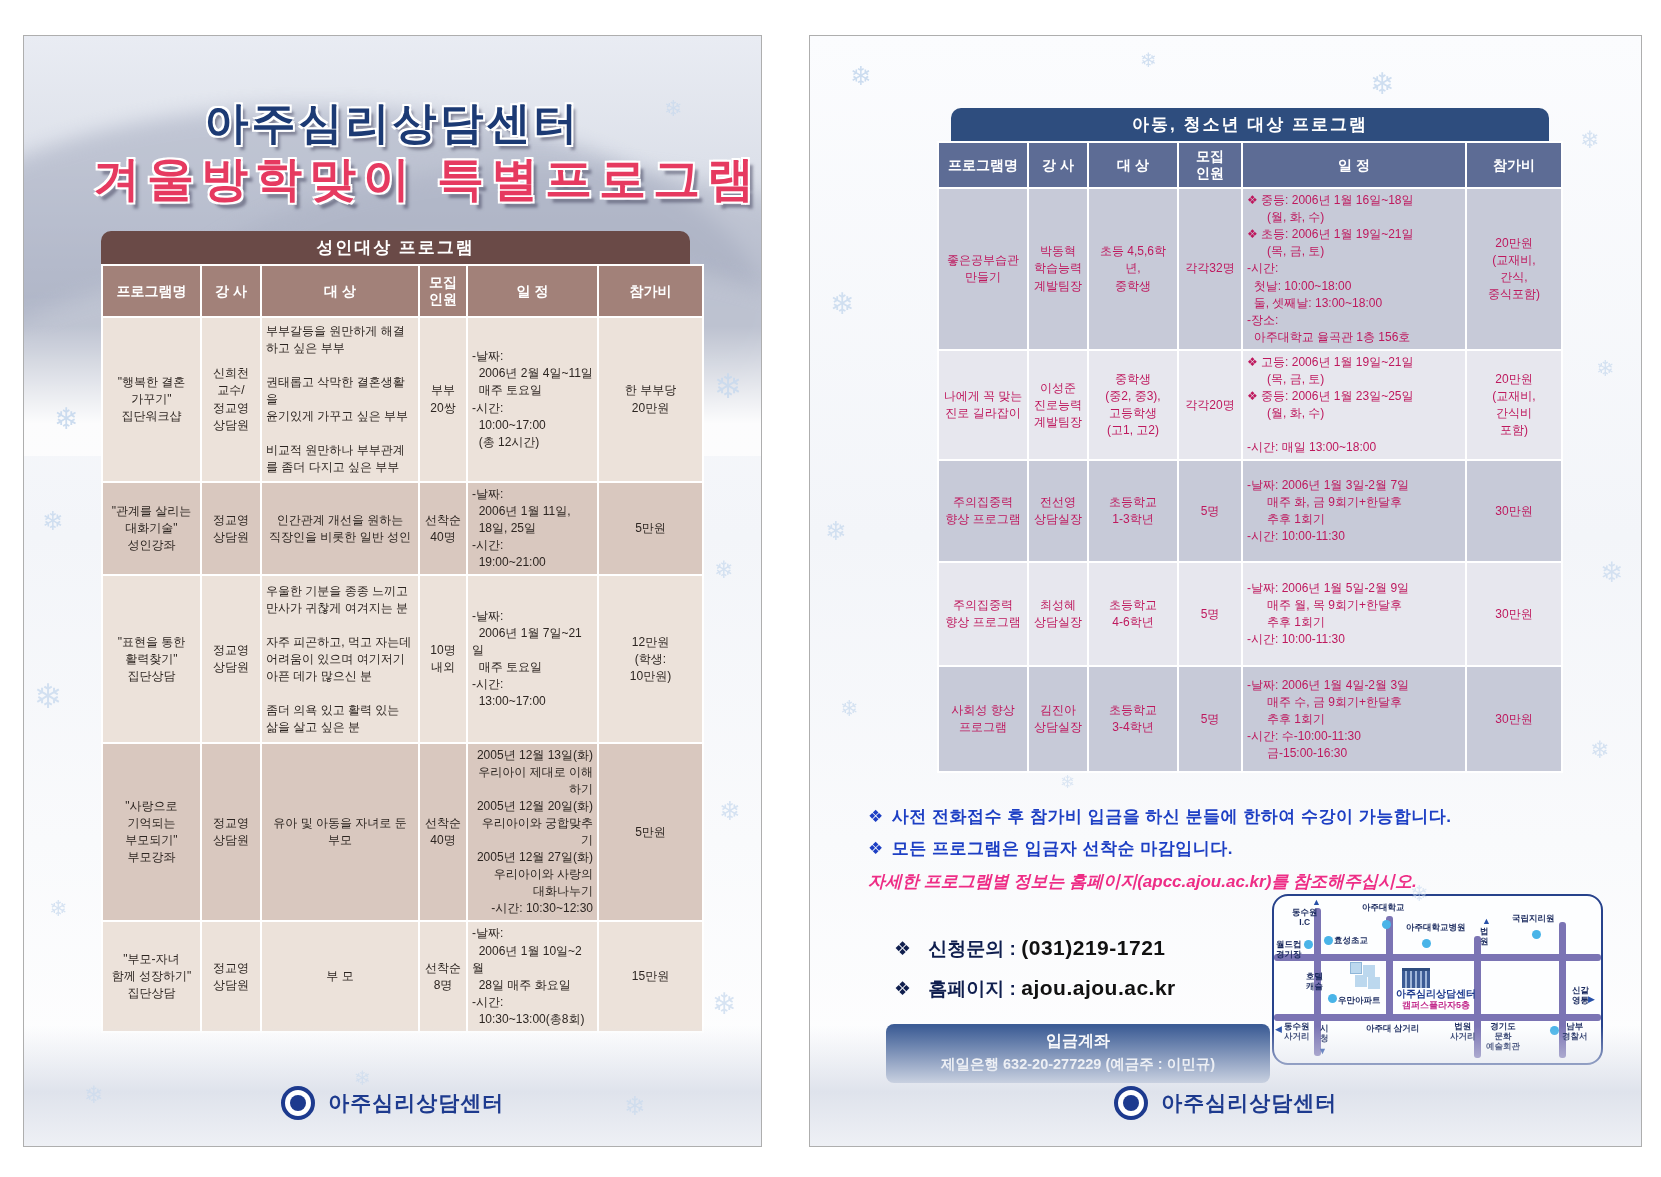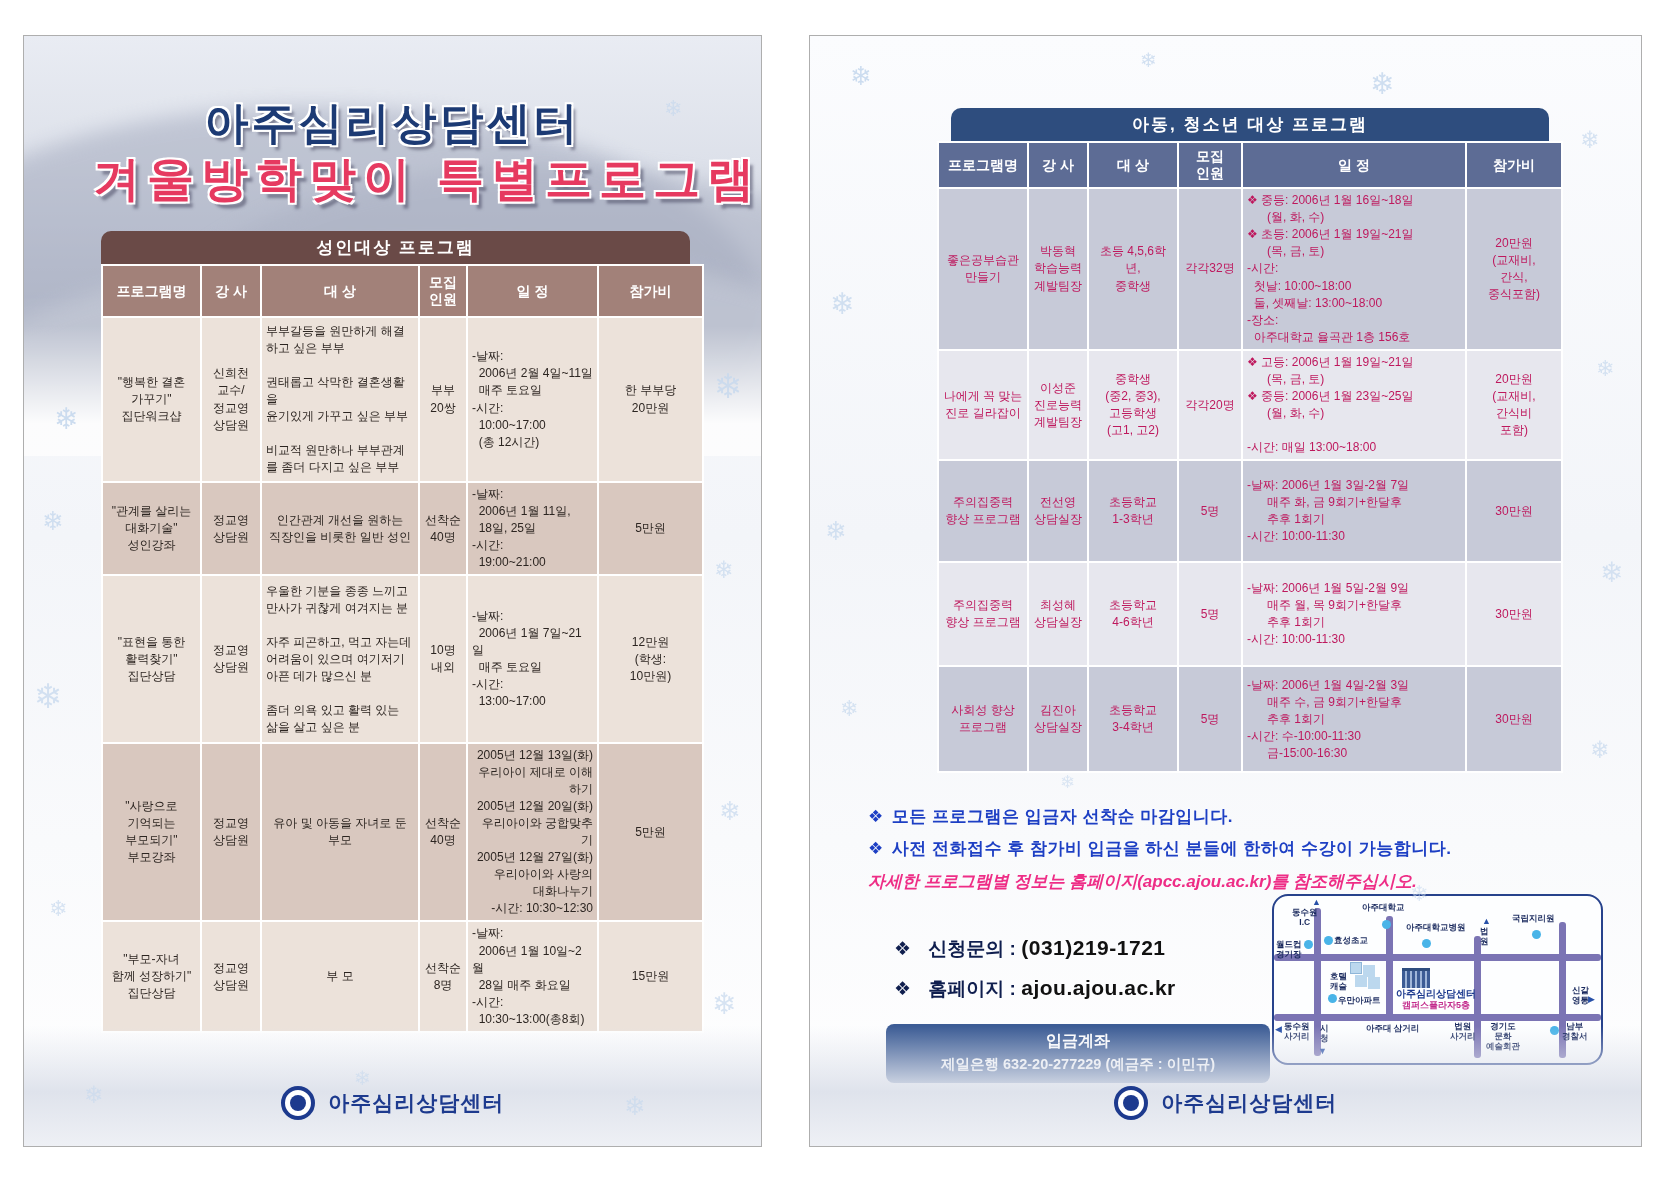--- a/index.html
+++ b/index.html
@@ -363,24 +363,24 @@
 -시간: 수-10:00-11:30
       금-15:00-16:30</td>
           <td>30만원</td>
         </tr>
       </tbody>
         </table>
     </div>
 
     <div class="notes">
       <div class="note">
-        <span class="d">❖</span><span>모든 프로그램은 입금자 선착순 마감입니다.</span>
+        <span class="d">❖</span><span>사전 전화접수 후 참가비 입금을 하신 분들에 한하여 수강이 가능합니다.</span>
       </div>
       <div class="note">
-        <span class="d">❖</span><span>사전 전화접수 후 참가비 입금을 하신 분들에 한하여 수강이 가능합니다.</span>
+        <span class="d">❖</span><span>모든 프로그램은 입금자 선착순 마감입니다.</span>
       </div>
       <div class="note-pink">자세한 프로그램별 정보는 홈페이지(apcc.ajou.ac.kr)를 참조해주십시오.</div>
     </div>
 
     <div class="contact">
       <div class="contact-line">
         <span class="d">❖</span>
         <span>신청문의 :</span>
         <span class="val">(031)219-1721</span>
       </div>
@@ -414,21 +414,21 @@
       <div class="mlabel" style="left:238px;top:18px;">국립지리원</div>
       <span class="dot" style="left:258px;top:34px;"></span>
       <span class="marrow" style="left:208px;top:20px;">▲</span>
       <div class="mlabel" style="left:206px;top:31px;">법
 원</div>
       <div class="mlabel" style="left:2px;top:44px;">월드컵
 경기장</div>
       <span class="dot" style="left:30px;top:44px;"></span>
       <span class="dot" style="left:50px;top:40px;"></span>
       <div class="mlabel" style="left:60px;top:40px;">효성초교</div>
-      <div class="mlabel" style="left:56px;top:76px;">호텔
+      <div class="mlabel" style="left:32px;top:76px;">호텔
 캐슬</div>
       <span class="dot" style="left:54px;top:98px;"></span>
       <div class="apt"></div>
       <div class="mlabel" style="left:64px;top:100px;">우만아파트</div>
       <div class="bldg"></div>
       <div class="mlabel c1" style="left:112px;top:92px;width:100px;">아주심리상담센터</div>
       <div class="mlabel c2" style="left:118px;top:104px;width:88px;">캠퍼스플라자5층</div>
       <div class="mlabel" style="left:298px;top:90px;">신갈
 영통</div>
       <span class="marrow" style="left:314px;top:98px;">▶</span>

